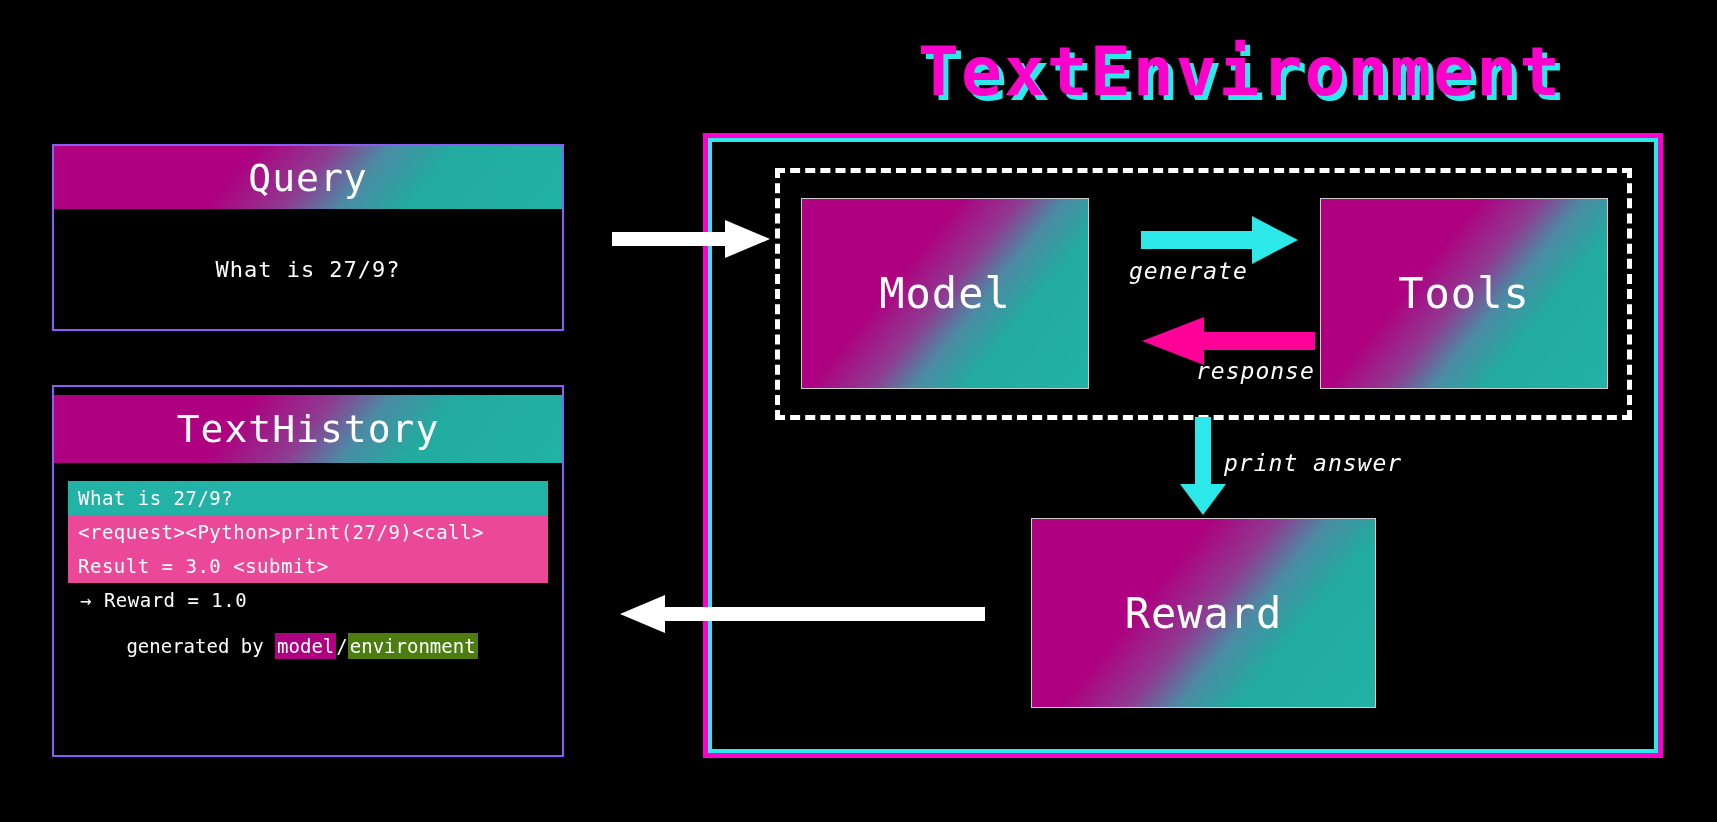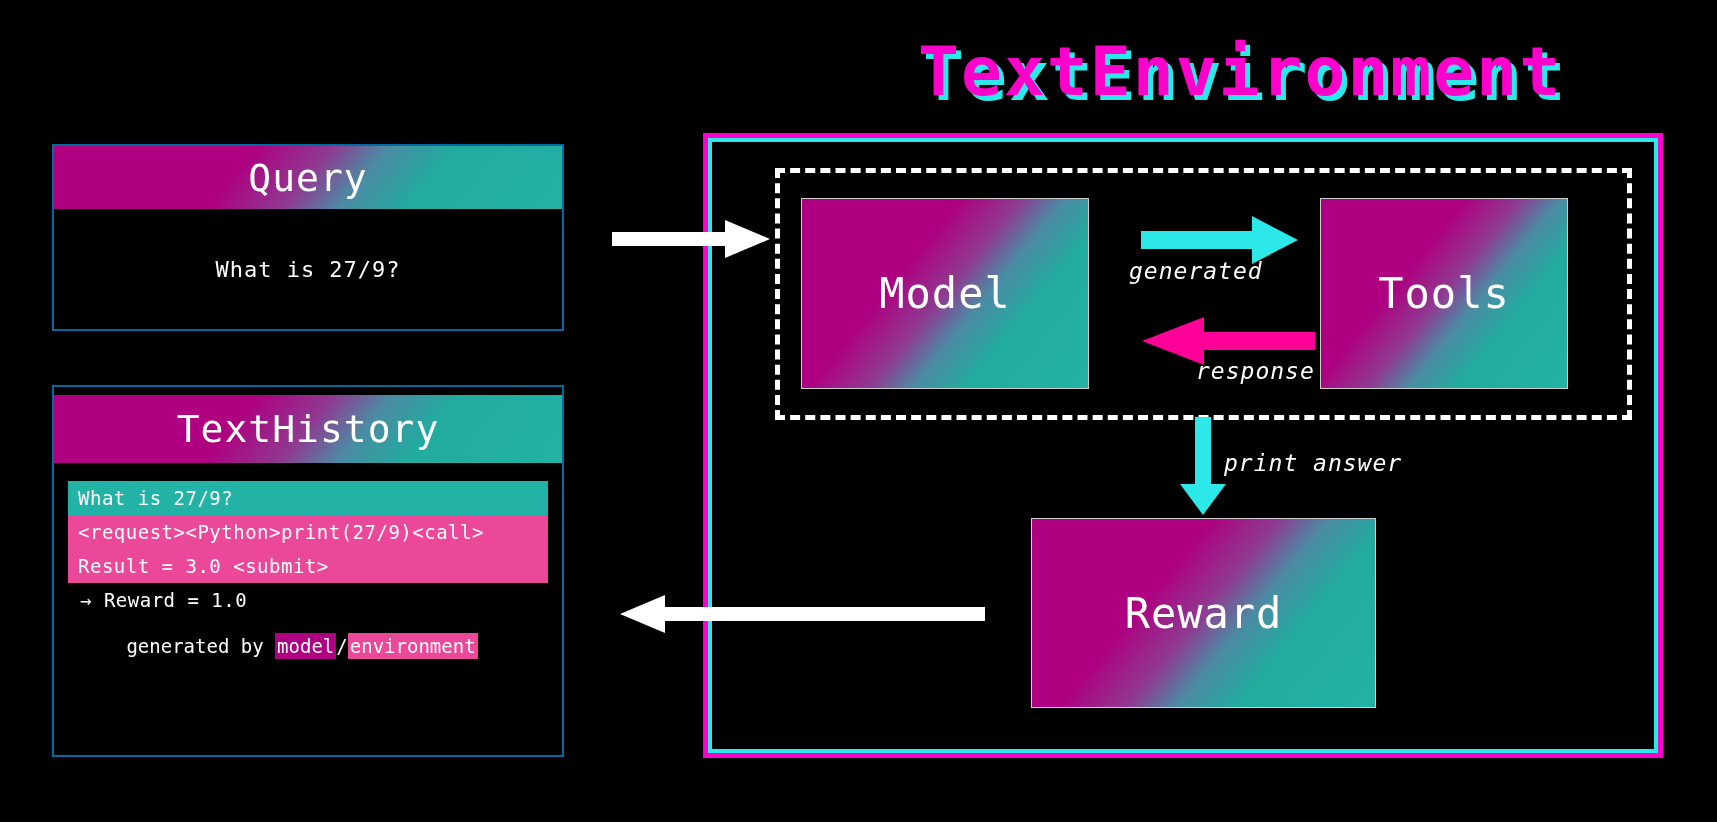--- a/index.html
+++ b/index.html
@@ -40,21 +40,21 @@
         #ae0080 36%,
         #8e3b91 50%,
         #4b8ba4 60%,
         #22ab9f 72%,
         #22b2a6 100%);
   }
 
   
   .panel {
     position: absolute;
-    border: 2px solid #0369a1;
+    border: 2px solid #8b5cf6;
     box-sizing: border-box;
     background: #000000;
   }
   .panel-header {
     height: 62px;
     display: flex;
     align-items: center;
     justify-content: center;
     color: #ffffff;
     font-size: 38px;
@@ -95,21 +95,21 @@
 
   .legend {
     margin-top: 18px;
     text-align: center;
     font-size: 19px;
     color: #ffffff;
     white-space: nowrap;
     padding-right: 12px;
   }
   .legend .tag-model { background: #ae0080; padding: 2px 2px; }
-  .legend .tag-env   { background: #ec4899; padding: 2px 2px; }
+  .legend .tag-env   { background: #4d7c0f; padding: 2px 2px; }
 
   
   #env-frame {
     position: absolute;
     left: 703px;
     top: 133px;
     width: 960px;
     height: 625px;
     box-sizing: border-box;
     border: 5px solid #ff00cc;
@@ -139,21 +139,21 @@
     box-sizing: border-box;
     border: 1px solid #cccccc;
     display: flex;
     align-items: center;
     justify-content: center;
     color: #ffffff;
     font-size: 42px;
     letter-spacing: 1px;
   }
   #model-box  { left: 801px;  top: 198px; width: 288px; height: 191px; }
-  #tools-box  { left: 1320px; top: 198px; width: 248px; height: 191px; }
+  #tools-box  { left: 1320px; top: 198px; width: 288px; height: 191px; }
   #reward-box { left: 1031px; top: 518px; width: 345px; height: 190px; }
 
   
   .arrow-label {
     position: absolute;
     color: #ffffff;
     font-style: italic;
     font-size: 23px;
     letter-spacing: 1px;
     white-space: nowrap;
@@ -198,21 +198,21 @@
   <div id="env-frame">
     <div id="env-frame-inner"></div>
   </div>
 
   <div id="dashed-group"></div>
 
   <div class="node-box grad" id="model-box">Model</div>
   <div class="node-box grad" id="tools-box">Tools</div>
   <div class="node-box grad" id="reward-box">Reward</div>
 
-  <div class="arrow-label" id="label-generate">generated</div>
+  <div class="arrow-label" id="label-generate">generate</div>
   <div class="arrow-label" id="label-response">response</div>
   <div class="arrow-label" id="label-final-answer">print answer</div>
 
   <svg class="overlay" viewBox="0 0 1717 822">
 
     <g>
       <rect x="612" y="232" width="130" height="14" fill="#ffffff"></rect>
       <polygon points="725,220 770,239 725,258" fill="#ffffff"></polygon>
     </g>
 

